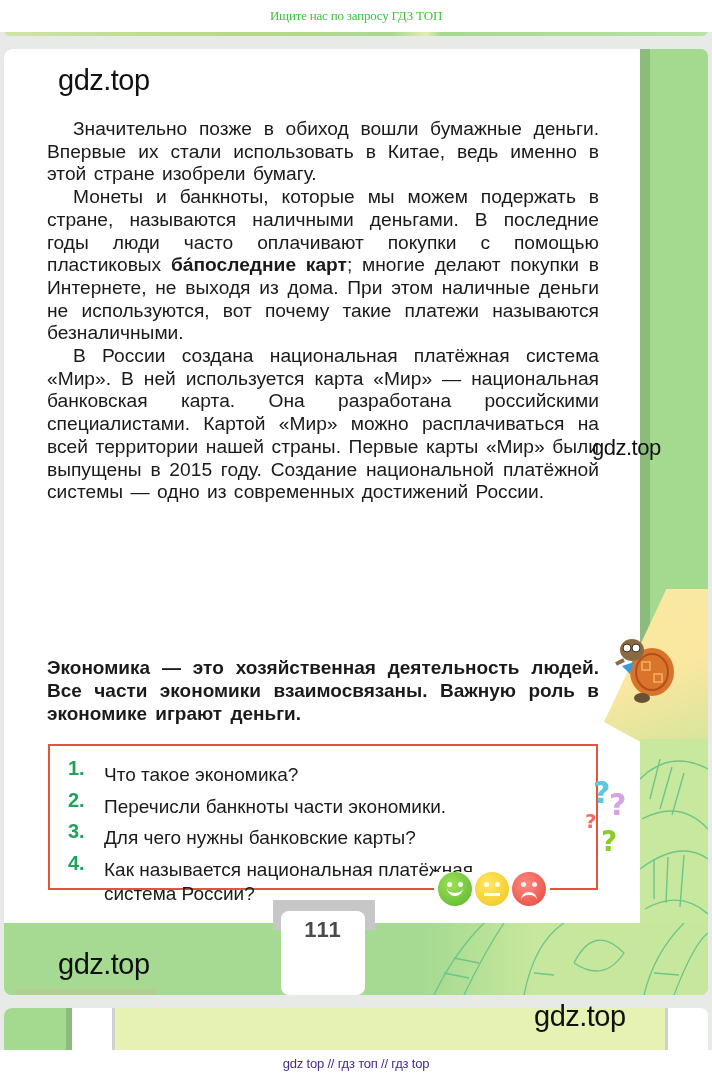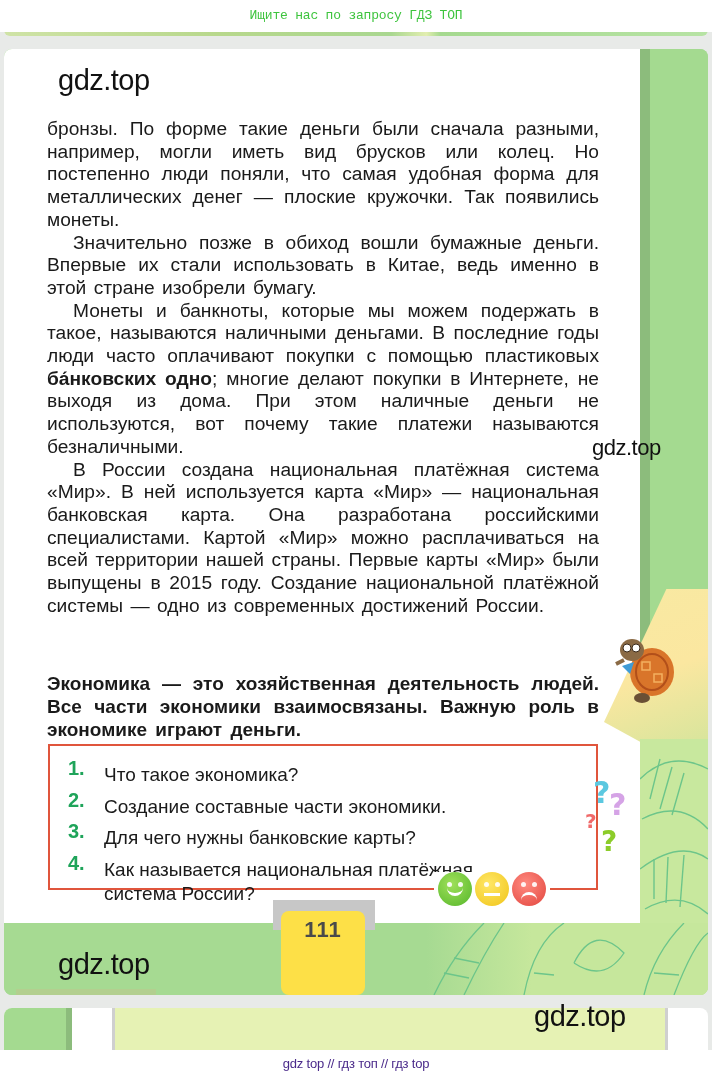--- a/index.html
+++ b/index.html
@@ -1,20 +1,20 @@
 <!DOCTYPE html>
 <html><head>
 <meta charset="utf-8">
 <style>
   * { box-sizing: border-box; margin: 0; padding: 0; }
   html, body { width: 712px; height: 1082px; overflow: hidden; background: #e8eae8; }
   body { position: relative; font-family: "Liberation Sans", sans-serif; }
 
   .top-banner { position: absolute; left: 0; top: 0; width: 712px; height: 32px; background: #ffffff; text-align: center; z-index: 5; }
-  .top-banner span { font-family: Liberation Mono, monospace; font-size: 13px; color: #3ec43e; line-height: 32px; letter-spacing: -0.2px; }
+  .top-banner span { font-family: Liberation Serif, serif; font-size: 13px; color: #3ec43e; line-height: 32px; letter-spacing: -0.2px; }
 
   .prev-page-strip { position: absolute; left: 4px; top: 30px; width: 704px; height: 6px; background: linear-gradient(90deg, #cfe3a6 0%, #b8d88c 30%, #a9d790 55%, #e2eeb0 60%, #a5d98f 62%, #b7e3a4 100%); border-radius: 0 0 6px 6px; }
 
   .page-card { position: absolute; left: 4px; top: 49px; width: 704px; height: 946px; border-radius: 8px; overflow: hidden; background: #a4da90; }
   .page-white { position: absolute; left: 0; top: 0; width: 636px; height: 874px; background: #ffffff; }
   .green-band-dark { position: absolute; left: 636px; top: 0; width: 10px; height: 620px; background: #8cbc7c; }
   .green-band { position: absolute; left: 646px; top: 0; width: 58px; height: 620px; background: #a4da90; }
   .yellow-wedge { position: absolute; left: 600px; top: 540px; width: 104px; height: 190px; background: linear-gradient(160deg, #f8e9a2 0%, #fbe7a0 45%, #c9e49a 100%); clip-path: polygon(60% 0, 100% 0, 100% 100%, 0 70%); }
   .leaf-area { position: absolute; left: 636px; top: 690px; width: 68px; height: 256px; background: #c8e89e; }
   .bottom-band { position: absolute; left: 0; top: 874px; width: 704px; height: 72px; background: linear-gradient(90deg, #a6da92 0%, #a6da92 60%, #c6e79c 75%, #c6e79c 100%); }
@@ -25,21 +25,21 @@
   .wm-top { left: 58px; top: 64px; }
   .wm-mid { left: 592px; top: 435px; font-size: 22px; }
   .wm-bottom { left: 58px; top: 948px; }
   .wm-next { left: 534px; top: 1000px; }
 
   .body-text { position: absolute; left: 47px; top: 118px; width: 552px; font-size: 19.2px; line-height: 22.7px; color: #1a1a1a; text-align: justify; word-spacing: 2px; }
   .body-text p { margin: 0; }
   .body-text p.ind { text-indent: 26px; }
   .body-text b { font-weight: bold; }
 
-  .summary { position: absolute; left: 47px; top: 656px; width: 552px; font-size: 19px; line-height: 23px; font-weight: bold; color: #1a1a1a; text-align: justify; word-spacing: 3px; margin-top: 16px; }
+  .summary { position: absolute; left: 47px; top: 656px; width: 552px; font-size: 19px; line-height: 23px; font-weight: bold; color: #1a1a1a; text-align: justify; word-spacing: 3px; }
 
   .q-box { position: absolute; left: 48px; top: 744px; width: 550px; height: 146px; border: 2px solid #e0553c; }
   .q-list { position: absolute; left: 68px; top: 756px; width: 470px; list-style: none; }
   .q-item { display: flex; font-size: 19px; line-height: 24.5px; color: #1a1a1a; }
   .q-num { width: 36px; color: #1fa45a; font-weight: bold; font-size: 20px; flex: none; }
   .q-text { flex: 1; margin-top: 7px; }
 
   .faces { position: absolute; left: 434px; top: 872px; display: flex; gap: 3px; background: #ffffff; padding: 0 4px; }
   .face { width: 34px; height: 34px; border-radius: 50%; position: relative; }
   .face.happy { background: radial-gradient(circle at 40% 35%, #9fe05a, #55b62a); }
@@ -51,21 +51,21 @@
   .happy .mouth { top: 16px; height: 8px; border-bottom: 3px solid #fff; border-radius: 0 0 10px 10px; }
   .neutral .mouth { top: 21px; height: 3px; background: #fff; }
   .sad .mouth { top: 20px; height: 8px; border-top: 3px solid #fff; border-radius: 10px 10px 0 0; }
 
   .qmarks { position: absolute; left: 585px; top: 775px; width: 50px; height: 90px; }
   .qm { position: absolute; font-weight: bold; font-family: "DejaVu Sans", sans-serif; }
 
   .turtle { position: absolute; left: 612px; top: 632px; width: 66px; height: 74px; }
 
   .page-tab-back { position: absolute; left: 273px; top: 900px; width: 102px; height: 30px; background: #c7c7c7; }
-  .page-tab { position: absolute; left: 281px; top: 911px; width: 84px; height: 84px; background: #fde047; border-radius: 8px; text-align: center; }
+  .page-tab { position: absolute; left: 281px; top: 911px; width: 84px; height: 84px; background: #ffffff; border-radius: 8px; text-align: center; }
   .page-tab span { font-size: 22px; font-weight: bold; color: #4a4a4a; line-height: 38px; letter-spacing: 1px; }
 
   .next-card { position: absolute; left: 4px; top: 1008px; width: 704px; height: 74px; background: #ffffff; border-radius: 8px 8px 0 0; overflow: hidden; }
   .next-green { position: absolute; left: 0; top: 0; width: 62px; height: 74px; background: #a4da90; }
   .next-green-dark { position: absolute; left: 62px; top: 0; width: 6px; height: 74px; background: #8cbc7c; }
   .next-yellow { position: absolute; left: 108px; top: 0; width: 556px; height: 74px; background: #e6f2b4; border-left: 3px solid #cfcfcf; border-right: 3px solid #cfcfcf; }
 
   .bottom-bar { position: absolute; left: 0; top: 1050px; width: 712px; height: 32px; background: #ffffff; text-align: center; }
   .bottom-bar span { font-size: 13px; color: #4a2a8a; line-height: 28px; letter-spacing: -0.2px; }
 </style>
@@ -108,23 +108,22 @@
         <path d="M250 72 Q270 20 284 10"></path>
       <path d="M20 50 L45 55 M30 35 L55 40 M110 50 L130 52 M230 50 L255 52"></path>
     </g>
   </svg>
   <div class="corner-shade"></div>
 </div>
 
 <div class="wm wm-top">gdz.top</div>
 
 <div class="body-text">
-  <p>бронзы. По форме такие деньги были сначала разными, например, могли иметь вид брусков или колец. Но постепенно люди поняли, что самая удобная форма для металлических денег — плоские кружочки. Так появились монеты.</p>
   <p class="ind">Значительно позже в обиход вошли бумажные деньги. Впервые их стали использовать в Китае, ведь именно в этой стране изобрели бумагу.</p>
-  <p class="ind"><span>Монеты и банкноты, которые мы можем подержать в такое, называются наличными деньгами. В последние годы люди часто оплачивают покупки с помощью пластиковых </span><b>ба́нковских одно</b><span>; многие делают покупки в Интернете, не выходя из дома. При этом наличные деньги не используются, вот почему такие платежи называются безналичными.</span></p>
+  <p class="ind"><span>Монеты и банкноты, которые мы можем подержать в стране, называются наличными деньгами. В последние годы люди часто оплачивают покупки с помощью пластиковых </span><b>ба́последние карт</b><span>; многие делают покупки в Интернете, не выходя из дома. При этом наличные деньги не используются, вот почему такие платежи называются безналичными.</span></p>
   <p class="ind">В России создана национальная платёжная система «Мир». В ней используется карта «Мир» — национальная банковская карта. Она разработана российскими специалистами. Картой «Мир» можно расплачиваться на всей территории нашей страны. Первые карты «Мир» были выпущены в 2015 году. Создание национальной платёжной системы — одно из современных достижений России.</p>
 </div>
 
 <div class="wm wm-mid">gdz.top</div>
 
 <div class="summary">Экономика — это хозяйственная деятельность людей. Все части экономики взаимосвязаны. Важную роль в экономике играют деньги.</div>
 
 <svg class="turtle" viewBox="0 0 66 74">
   <ellipse cx="40" cy="40" rx="22" ry="24" fill="#d9752a"></ellipse>
   <ellipse cx="40" cy="40" rx="16" ry="18" fill="none" stroke="#b24f1a" stroke-width="2"></ellipse>
@@ -138,21 +137,21 @@
 </svg>
 
 <div class="q-box"></div>
 <ul class="q-list">
   <li class="q-item">
     <span class="q-num">1.</span>
     <span class="q-text">Что такое экономика?</span>
   </li>
   <li class="q-item">
     <span class="q-num">2.</span>
-    <span class="q-text">Создание составные части экономики.</span>
+    <span class="q-text">Перечисли банкноты части экономики.</span>
   </li>
   <li class="q-item">
     <span class="q-num">3.</span>
     <span class="q-text">Для чего нужны банковские карты?</span>
   </li>
   <li class="q-item">
     <span class="q-num">4.</span>
     <span class="q-text">Как называется национальная платёжная система России?</span>
   </li>
 </ul>

